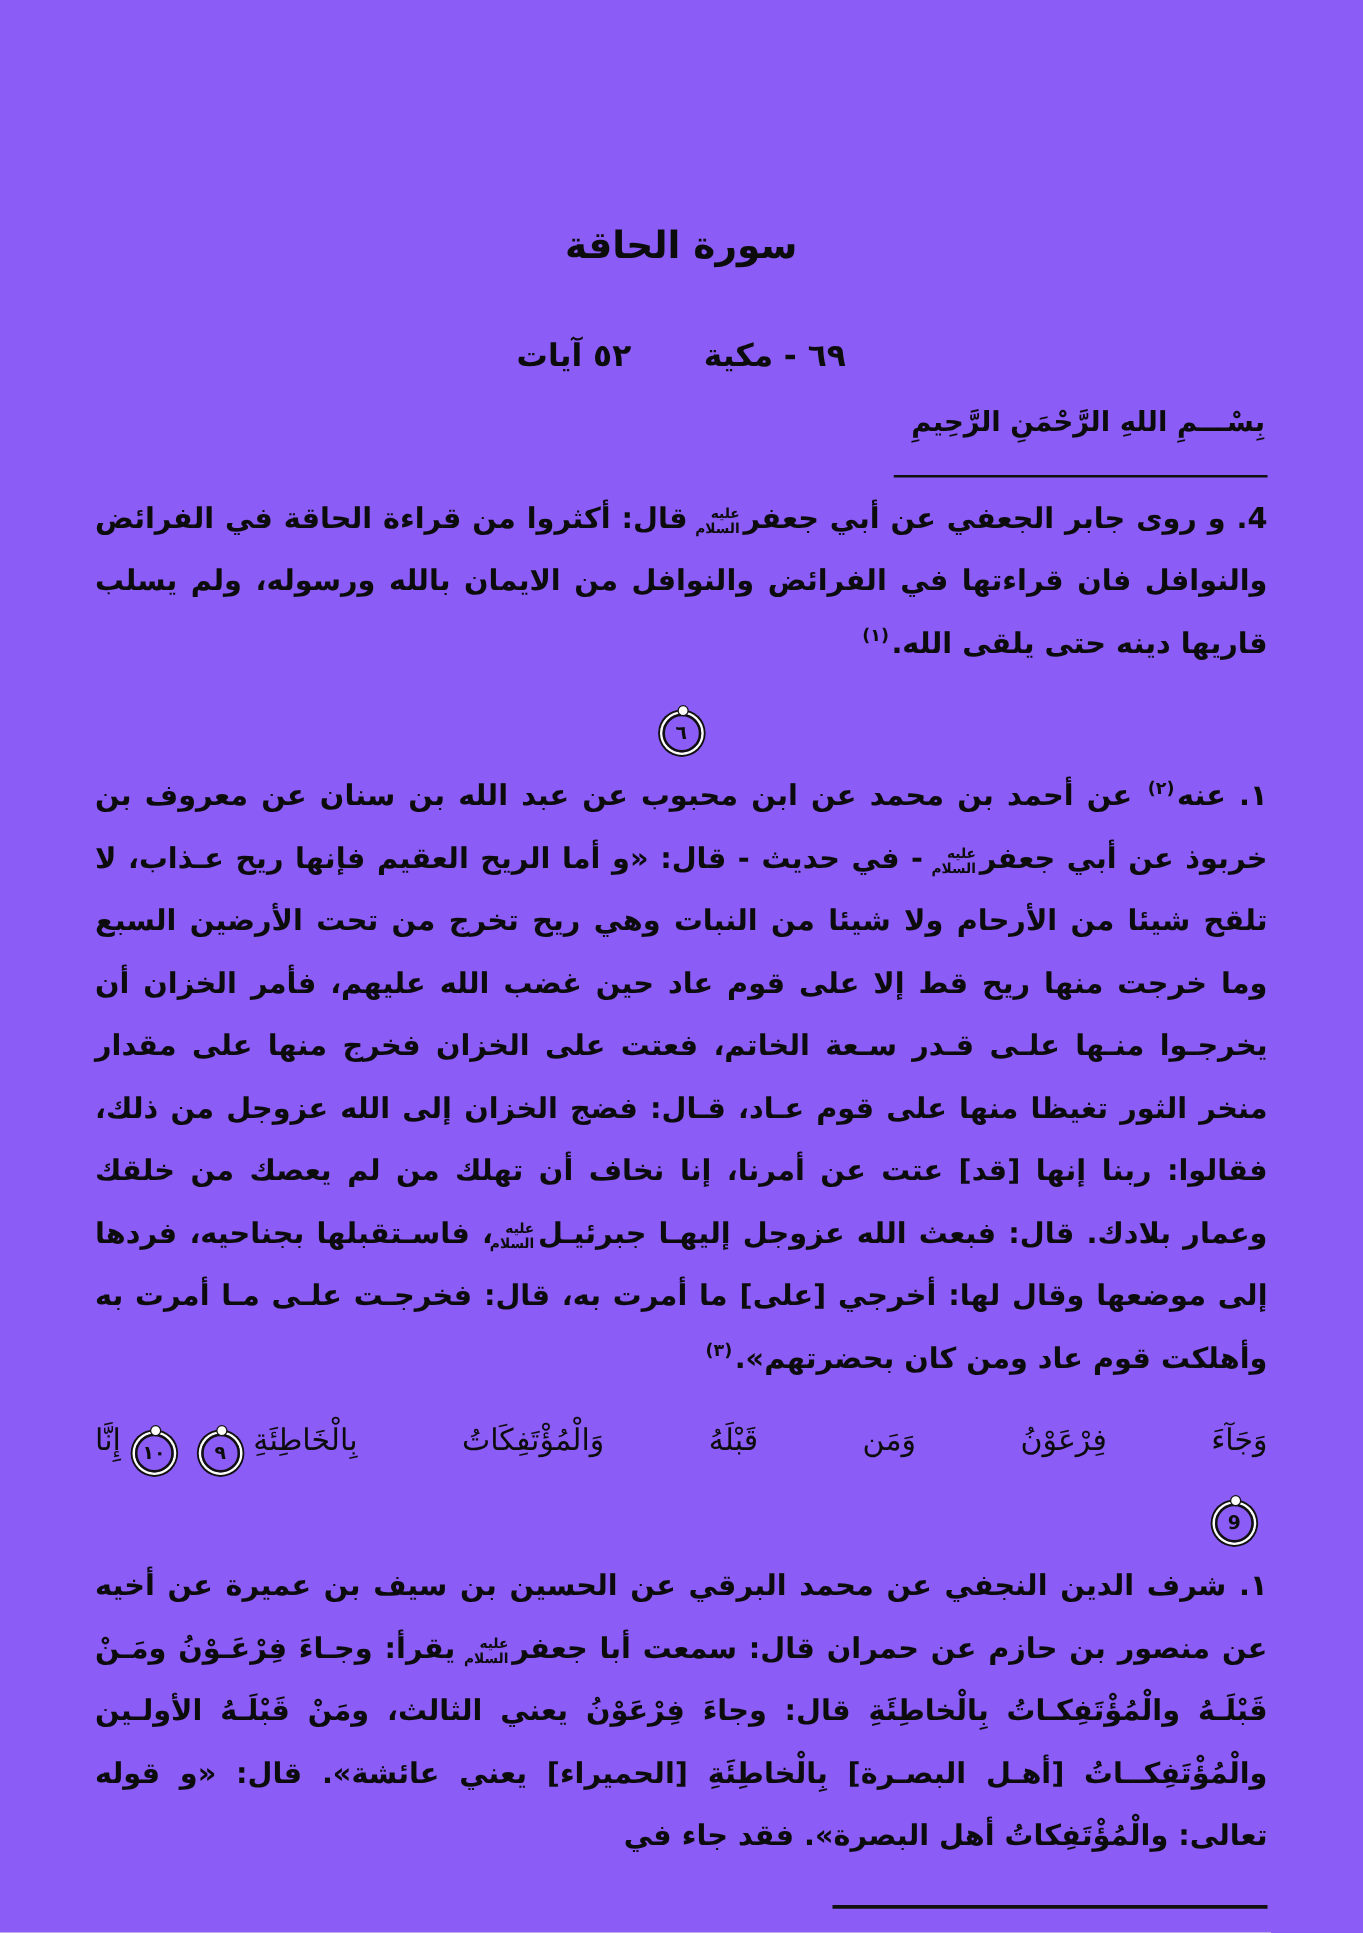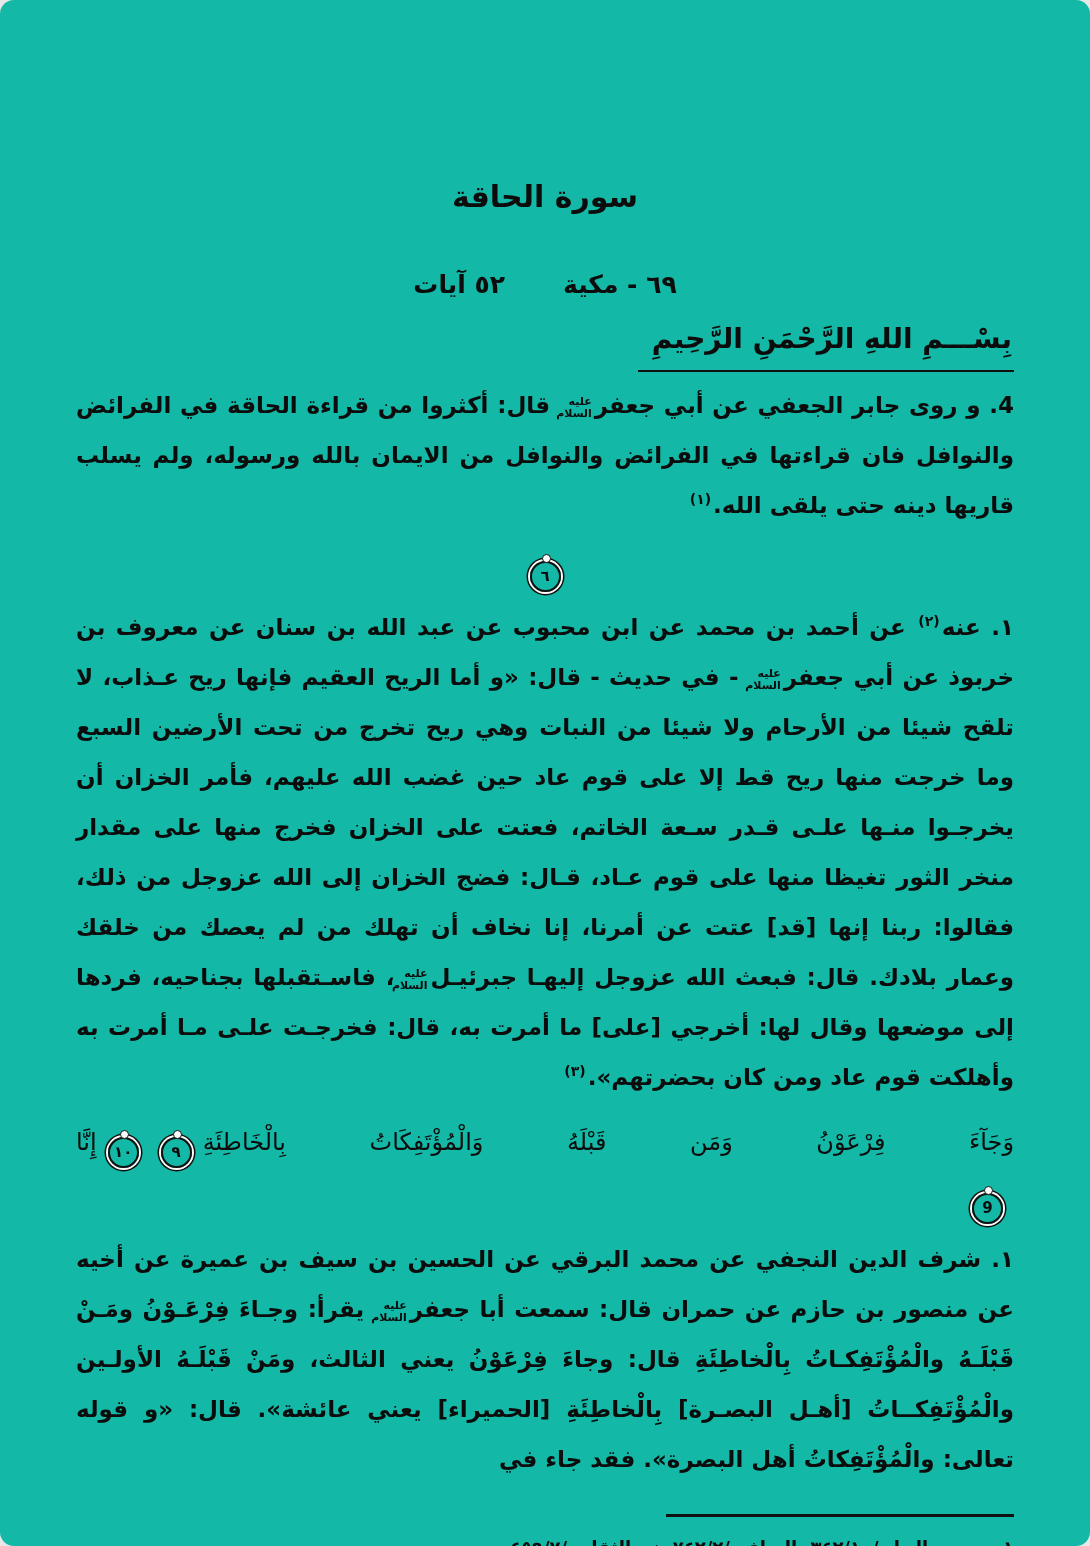--- a/index.html
+++ b/index.html
@@ -1,27 +1,26 @@
 <!DOCTYPE html>
 <html lang="ar" dir="rtl"><head>
 <meta charset="utf-8">
 <style>
   html,body{margin:0;padding:0;background:#e8e8e8;}
   .page{
     position:relative;
     width:1090px;height:1546px;
     margin:0 auto;
-    background:#14b8a6;
+    background:#8b5cf6;
     color:#0c0c0c;
     font-family:"DejaVu Sans", sans-serif;
     direction:rtl;
     overflow:hidden;
     box-sizing:border-box;
     padding:176px 76px 0 76px;
-    border-radius:14px;
   }
   .title{
     text-align:center;
     font-size:30px;
     font-weight:bold;
     line-height:42px;
   }
   .meta{
     margin-top:50px;
     display:flex;
@@ -31,24 +30,24 @@
     font-weight:bold;
     line-height:34px;
   }
   .bsm-row{
     margin-top:14px;
     text-align:right;
     line-height:46px;
   }
   .bsm{
     display:inline-block;
-    font-size:28px;
+    font-size:22px;
     font-weight:bold;
     border-bottom:2px solid #111;
-    padding:0 2px 8px 14px;
+    padding:0 2px 18px 14px;
   }
   p.body{
     margin:8px 0 0 0;
     font-size:23px;
     font-weight:bold;
     line-height:50px;
     text-align:justify;
   }
   .fref{
     font-size:14px;

